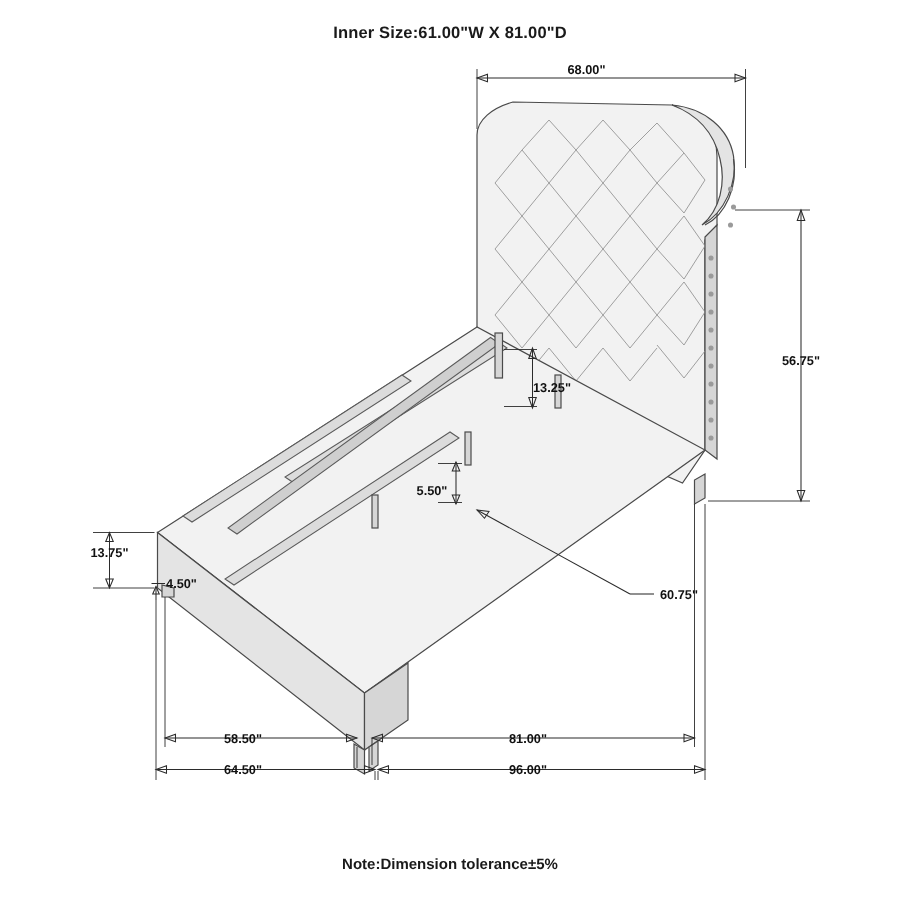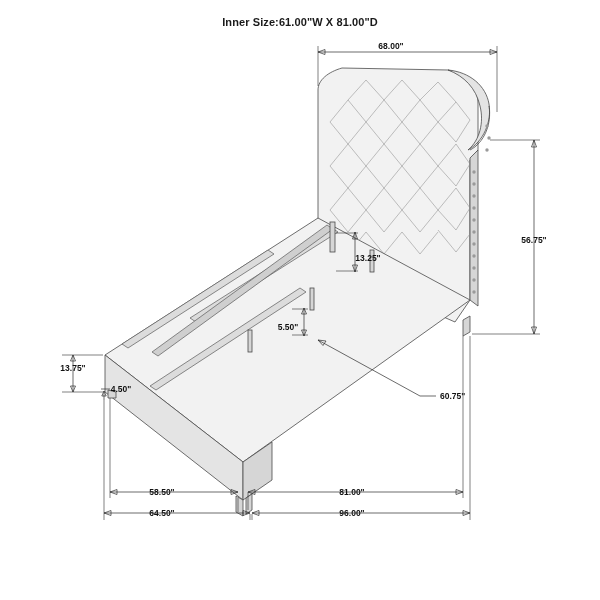--- a/index.html
+++ b/index.html
@@ -277,14 +277,15 @@
       <line class="extline" x1="252" y1="514" x2="252" y2="520"></line>
       <line class="extline" x1="470" y1="336" x2="470" y2="520"></line>
       <line class="dimline" x1="252" y1="513" x2="470" y2="513"></line>
       <path class="dimline" d="M252,513 L259,510.5 L259,515.5 Z" fill="#2b2b2b"></path>
       <path class="dimline" d="M470,513 L463,510.5 L463,515.5 Z" fill="#2b2b2b"></path>
       <text class="dimlabel" x="352" y="516" text-anchor="middle">96.00"</text>
     </g>
 
   </svg>
 
+  <div class="note">Note:Dimension tolerance±5%</div>
 
 </div>
 
 </body></html>

